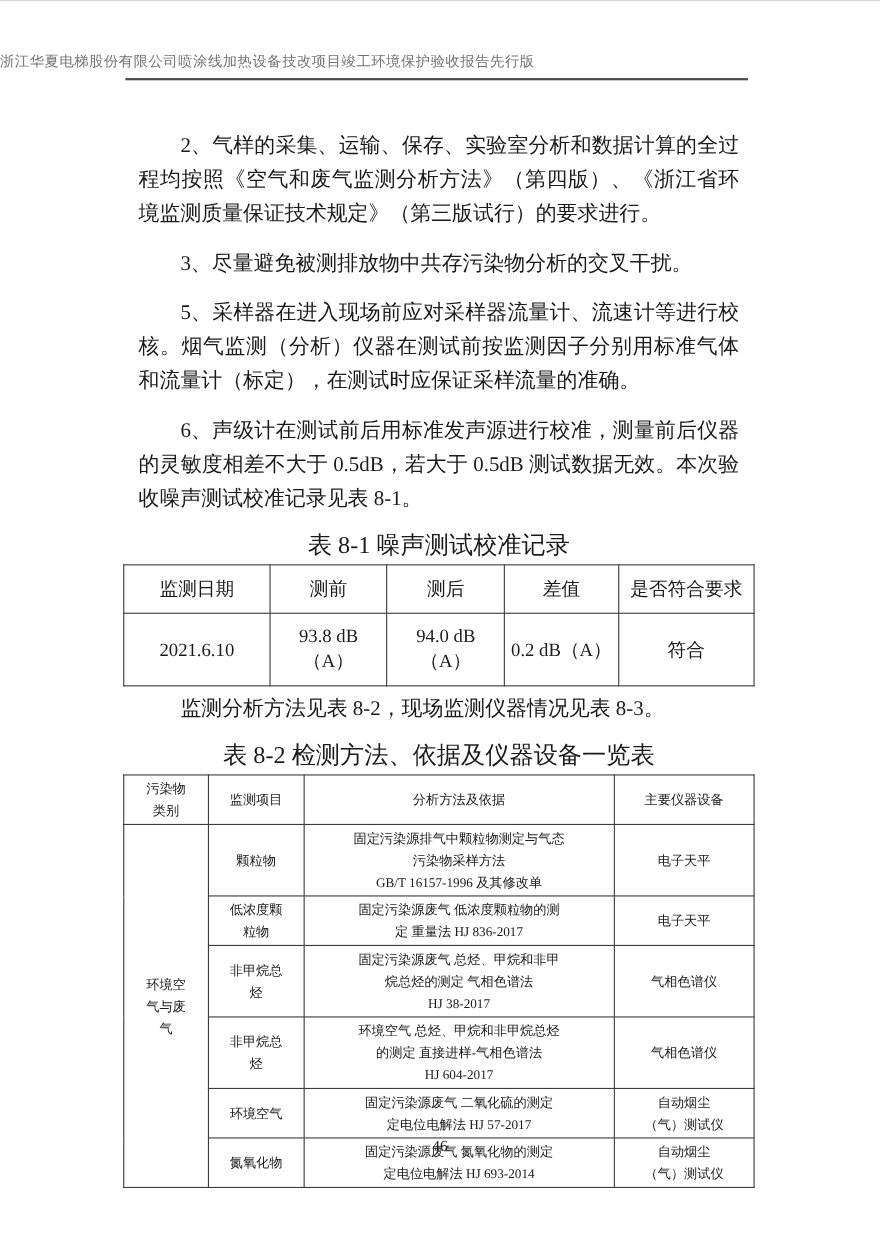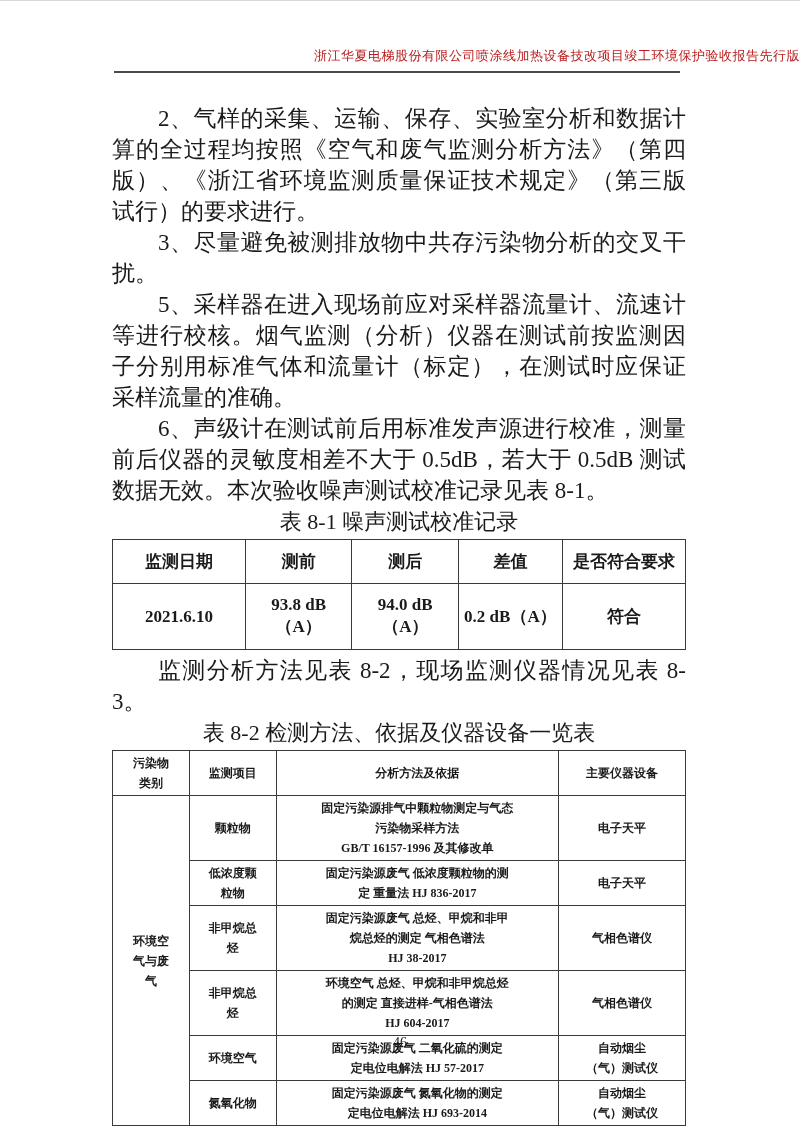--- a/index.html
+++ b/index.html
@@ -12,61 +12,61 @@
     border-top: 1px solid #d8d8d8;
     font-family: "Liberation Serif", "DejaVu Serif", serif;
     color: #1a1a1a;
     overflow: hidden;
   }
   .doc-header {
     position: absolute;
     top: 46px;
     left: 0;
     width: 100%;
-    text-align: right;
+    text-align: left;
     font-size: 13px;
     letter-spacing: 0.5px;
-    color: #b91c1c;
+    color: #737373;
   }
   .header-rule {
     position: absolute;
     top: 70px;
     left: 114px;
     width: 566px;
     border-top: 2px solid #4a4a4a;
   }
   .content {
     position: absolute;
     top: 102px;
     left: 112px;
     width: 574px;
   }
   .content p {
-    margin: 0;
-    font-size: 23px;
+    margin: 14px;
+    font-size: 19px;
     line-height: 31px;
     text-align: justify;
     text-indent: 2em;
   }
   .caption {
     text-align: center;
     font-size: 22px;
     line-height: 26px;
     margin: 3px 0 4px 0;
   }
   table.tbl {
     width: 100%;
     border-collapse: collapse;
     table-layout: fixed;
   }
   table.tbl th, table.tbl td {
     border: 1.5px solid #3a3a3a;
     text-align: center;
     vertical-align: middle;
-    font-weight: bold;
+    font-weight: normal;
     white-space: pre-line;
     overflow: hidden;
   }
   table.noise { font-size: 17px; }
   table.noise th { padding: 10px 3px; }
   table.noise td { padding: 11px 3px; }
   table.method { font-size: 12px; line-height: 20px; margin-bottom: 4px; }
   table.method th, table.method td { padding: 2px 2px; }
   .page-number {
     position: absolute;

